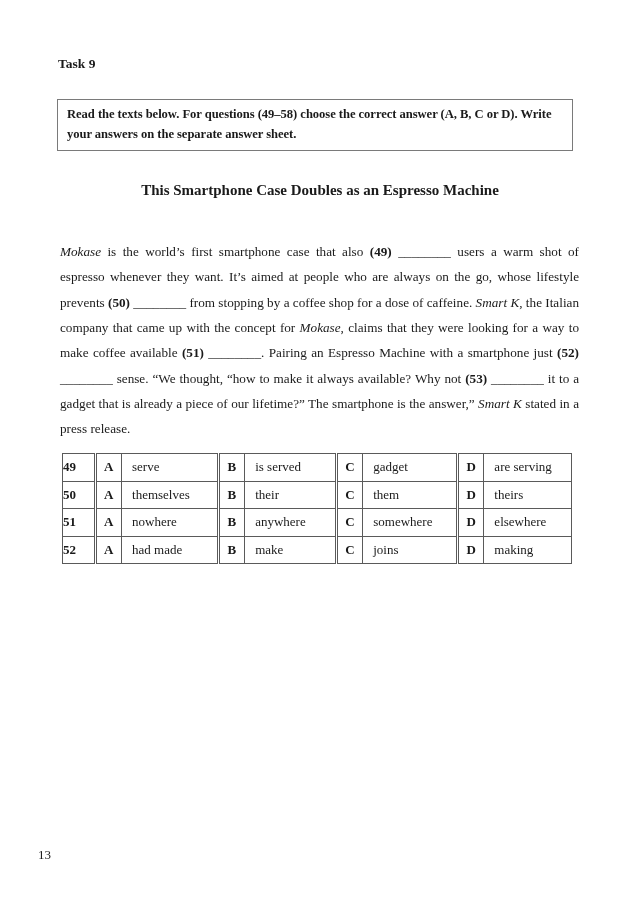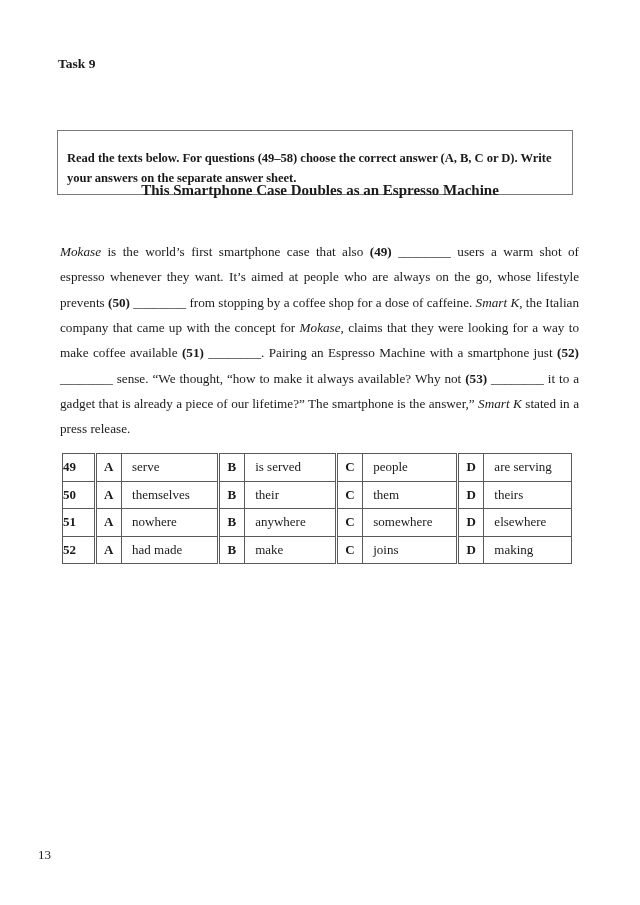--- a/index.html
+++ b/index.html
@@ -23,22 +23,21 @@
     font-weight: bold;
     font-size: 13.5px;
   }
   .instruction-box {
     position: absolute;
     left: 57px;
     top: 99px;
     width: 516px;
     box-sizing: border-box;
     border: 1px solid #7a7a7a;
-    padding: 18px 5px 6px 9px;
-    margin-top: 31px;
+    padding: 5px 5px 6px 9px;
   }
   .instruction-box p {
     margin: 0;
     font-weight: bold;
     font-size: 12.6px;
     line-height: 19.5px;
     letter-spacing: -0.05px;
   }
   .article-title {
     position: absolute;
@@ -127,21 +126,21 @@
         <col style="width:86px">
     </colgroup>
     <tbody>
       <tr>
         <td class="cell-qnum">49</td>
         <td class="cell-letter">A</td>
         <td class="cell-opttext">serve</td>
         <td class="cell-letter">B</td>
         <td class="cell-opttext">is served</td>
         <td class="cell-letter">C</td>
-        <td class="cell-opttext">people</td>
+        <td class="cell-opttext">gadget</td>
         <td class="cell-letter">D</td>
         <td class="cell-opttext">are serving</td>
       </tr>
       <tr>
         <td class="cell-qnum">50</td>
         <td class="cell-letter">A</td>
         <td class="cell-opttext">themselves</td>
         <td class="cell-letter">B</td>
         <td class="cell-opttext">their</td>
         <td class="cell-letter">C</td>

